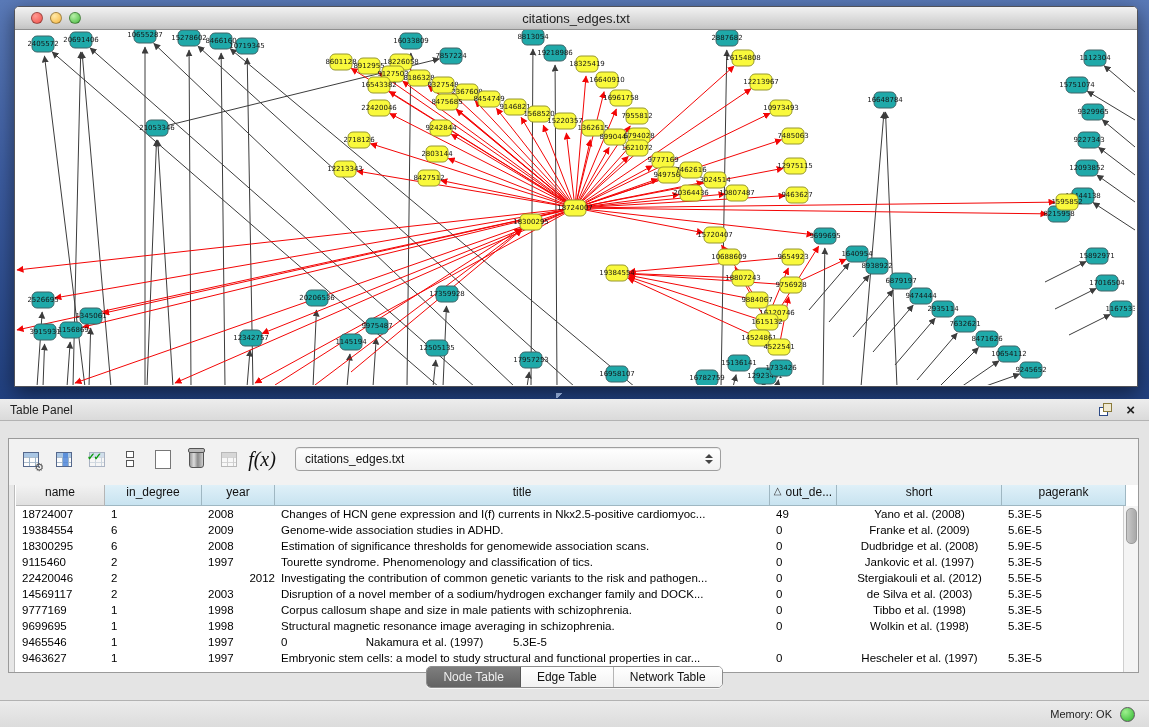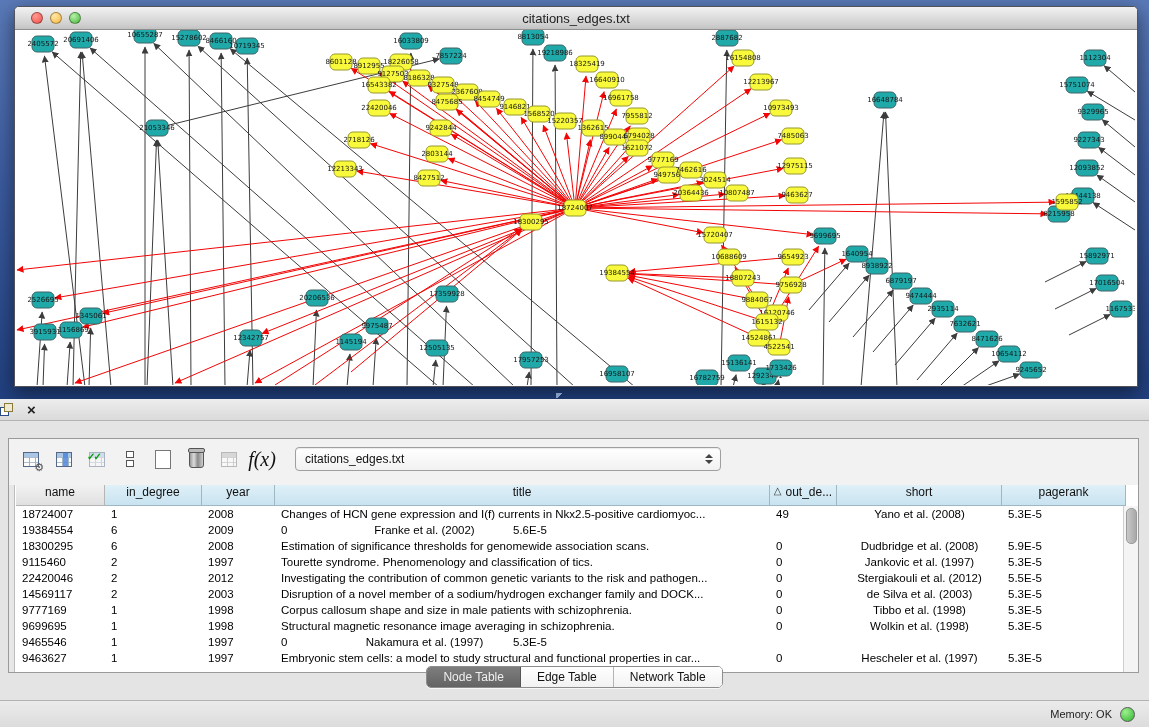--- a/index.html
+++ b/index.html
@@ -451,20 +451,21 @@
             <text x="764" y="319" class="nl">4522541</text>
             <rect x="1041" y="164" width="22" height="16" rx="5" class="ny"></rect>
             <text x="1052" y="174" class="nl">1595852</text>
           </svg>
       </div>
     </div>
   </div>
 
   <div id="tablepanel">
     <div id="ptitlebar">
+      <span class="ptitle">Table Panel</span>
       <div class="pt-controls">
         <span class="float-icon"></span>
         <span class="close-x">×</span>
       </div>
       <div id="grip"></div>
     </div>
 
     <div id="inset">
       <div id="toolbar">
           <button class="tb-btn">
@@ -540,22 +541,23 @@
               <div class="td" style="width: 73px;">2008</div>
               <div class="td" style="width: 495px;">Changes of HCN gene expression and I(f) currents in Nkx2.5-positive cardiomyoc...</div>
               <div class="td" style="width: 67px;">49</div>
               <div class="td center" style="width: 165px;">Yano et al. (2008)</div>
               <div class="td" style="width: 124px;">5.3E-5</div>
             </div>
             <div class="trw">
               <div class="td" style="width: 89px;">19384554</div>
               <div class="td" style="width: 97px;">6</div>
               <div class="td" style="width: 73px;">2009</div>
-              <div class="td" style="width: 67px;">0</div>
-              <div class="td center" style="width: 165px;">Franke et al. (2002)</div>
+              <div class="td" style="width: 495px;">Genome-wide association studies in ADHD.</div>
+              <div class="td" style="width: 67px;">0</div>
+              <div class="td center" style="width: 165px;">Franke et al. (2009)</div>
               <div class="td" style="width: 124px;">5.6E-5</div>
             </div>
             <div class="trw">
               <div class="td" style="width: 89px;">18300295</div>
               <div class="td" style="width: 97px;">6</div>
               <div class="td" style="width: 73px;">2008</div>
               <div class="td" style="width: 495px;">Estimation of significance thresholds for genomewide association scans.</div>
               <div class="td" style="width: 67px;">0</div>
               <div class="td center" style="width: 165px;">Dudbridge et al. (2008)</div>
               <div class="td" style="width: 124px;">5.9E-5</div>
@@ -565,21 +567,21 @@
               <div class="td" style="width: 97px;">2</div>
               <div class="td" style="width: 73px;">1997</div>
               <div class="td" style="width: 495px;">Tourette syndrome. Phenomenology and classification of tics.</div>
               <div class="td" style="width: 67px;">0</div>
               <div class="td center" style="width: 165px;">Jankovic et al. (1997)</div>
               <div class="td" style="width: 124px;">5.3E-5</div>
             </div>
             <div class="trw">
               <div class="td" style="width: 89px;">22420046</div>
               <div class="td" style="width: 97px;">2</div>
-              <div class="td" style="width: 73px;">2012</div>
+              <div class="td" style="width: 73px; text-align: right;">2012</div>
               <div class="td" style="width: 495px;">Investigating the contribution of common genetic variants to the risk and pathogen...</div>
               <div class="td" style="width: 67px;">0</div>
               <div class="td center" style="width: 165px;">Stergiakouli et al. (2012)</div>
               <div class="td" style="width: 124px;">5.5E-5</div>
             </div>
             <div class="trw">
               <div class="td" style="width: 89px;">14569117</div>
               <div class="td" style="width: 97px;">2</div>
               <div class="td" style="width: 73px;">2003</div>
               <div class="td" style="width: 495px;">Disruption of a novel member of a sodium/hydrogen exchanger family and DOCK...</div>

